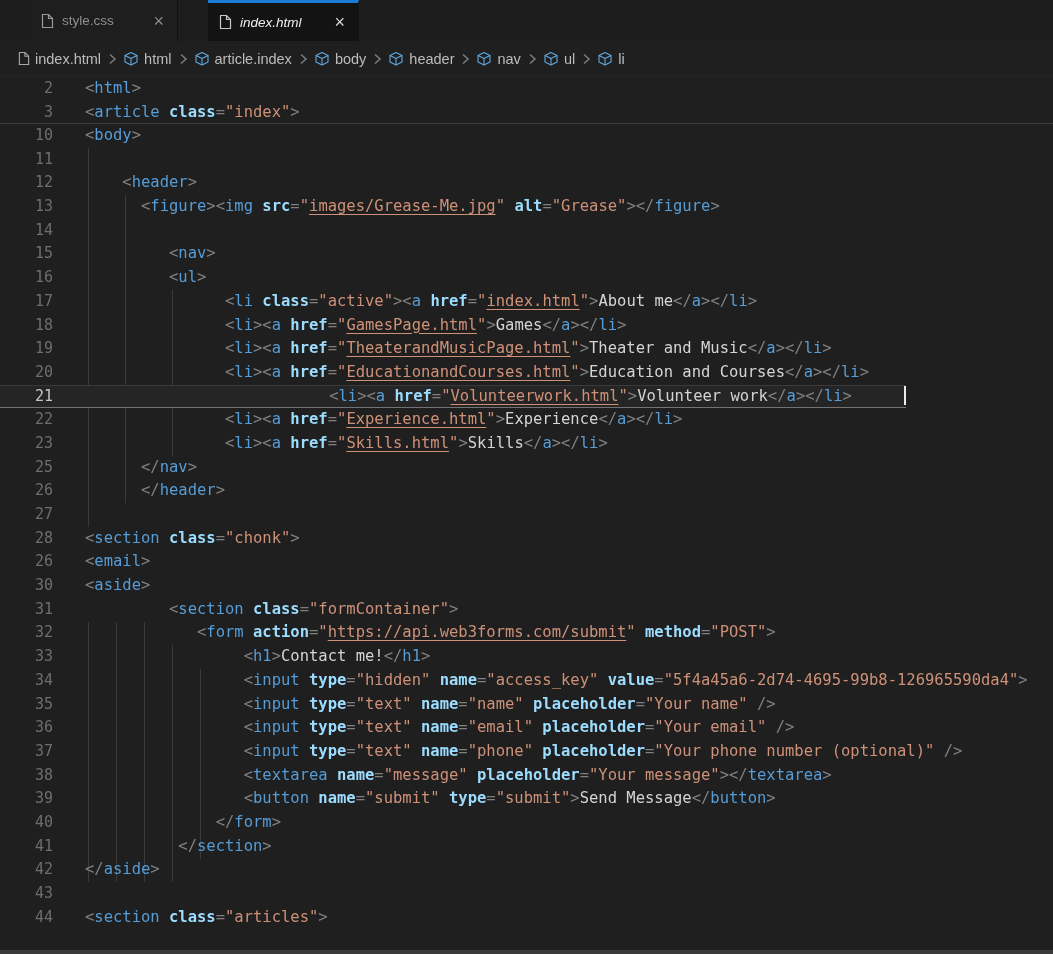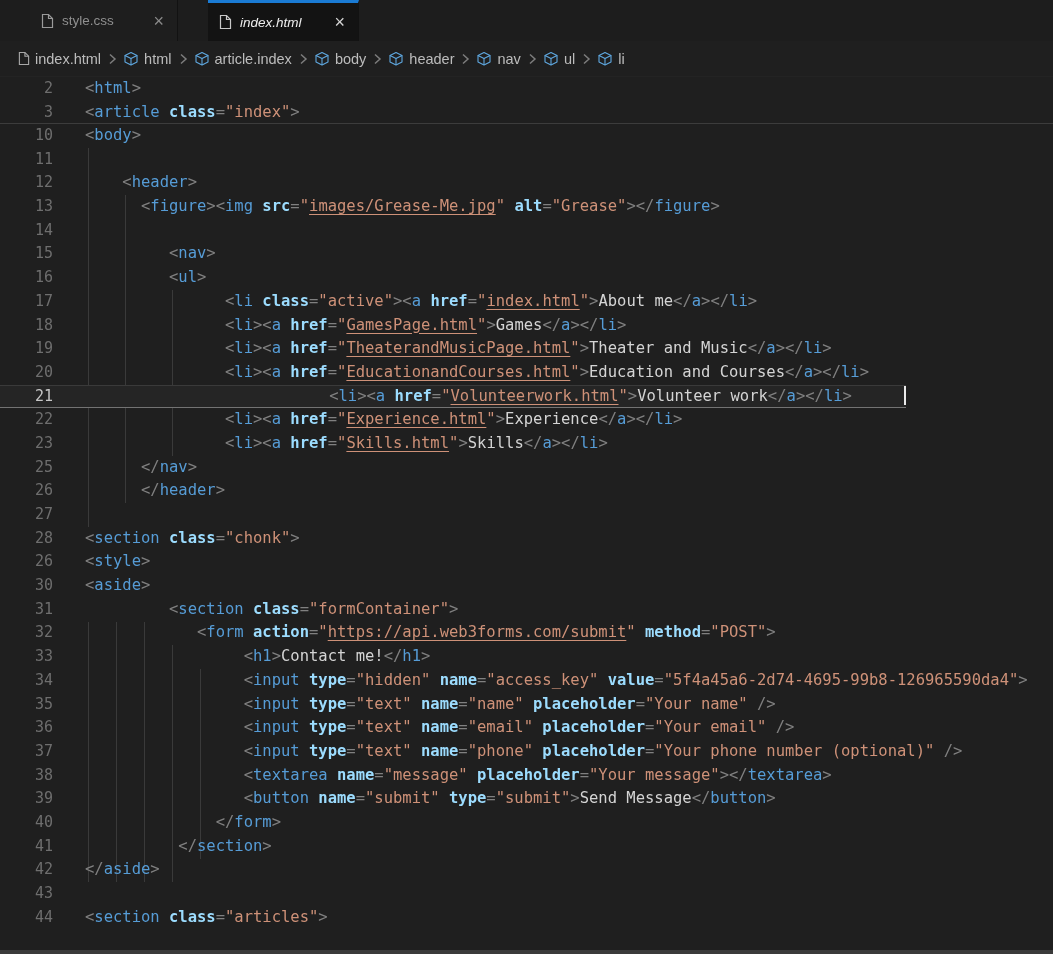--- a/index.html
+++ b/index.html
@@ -247,21 +247,21 @@
       <div class="code-line"><span class="ln">18</span><span class="lgap"></span><span><span class="tk-t">               </span><span class="tk-p">&lt;</span><span class="tk-tag">li</span><span class="tk-p">&gt;&lt;</span><span class="tk-tag">a</span><span class="tk-t"> </span><span class="tk-attr">href</span><span class="tk-p">=</span><span class="tk-str">"</span><span class="tk-lnk">GamesPage.html</span><span class="tk-str">"</span><span class="tk-p">&gt;</span><span class="tk-t">Games</span><span class="tk-p">&lt;/</span><span class="tk-tag">a</span><span class="tk-p">&gt;&lt;/</span><span class="tk-tag">li</span><span class="tk-p">&gt;</span></span></div>
       <div class="code-line"><span class="ln">19</span><span class="lgap"></span><span><span class="tk-t">               </span><span class="tk-p">&lt;</span><span class="tk-tag">li</span><span class="tk-p">&gt;&lt;</span><span class="tk-tag">a</span><span class="tk-t"> </span><span class="tk-attr">href</span><span class="tk-p">=</span><span class="tk-str">"</span><span class="tk-lnk">TheaterandMusicPage.html</span><span class="tk-str">"</span><span class="tk-p">&gt;</span><span class="tk-t">Theater and Music</span><span class="tk-p">&lt;/</span><span class="tk-tag">a</span><span class="tk-p">&gt;&lt;/</span><span class="tk-tag">li</span><span class="tk-p">&gt;</span></span></div>
       <div class="code-line"><span class="ln">20</span><span class="lgap"></span><span><span class="tk-t">               </span><span class="tk-p">&lt;</span><span class="tk-tag">li</span><span class="tk-p">&gt;&lt;</span><span class="tk-tag">a</span><span class="tk-t"> </span><span class="tk-attr">href</span><span class="tk-p">=</span><span class="tk-str">"</span><span class="tk-lnk">EducationandCourses.html</span><span class="tk-str">"</span><span class="tk-p">&gt;</span><span class="tk-t">Education and Courses</span><span class="tk-p">&lt;/</span><span class="tk-tag">a</span><span class="tk-p">&gt;&lt;/</span><span class="tk-tag">li</span><span class="tk-p">&gt;</span></span></div>
       <div class="code-line active-line"><span class="ln">21</span><span class="lgap"></span><span><span class="tk-t">               </span><span class="tk-p">&lt;</span><span class="tk-tag">li</span><span class="tk-p">&gt;&lt;</span><span class="tk-tag">a</span><span class="tk-t"> </span><span class="tk-attr">href</span><span class="tk-p">=</span><span class="tk-str">"</span><span class="tk-lnk">Volunteerwork.html</span><span class="tk-str">"</span><span class="tk-p">&gt;</span><span class="tk-t">Volunteer work</span><span class="tk-p">&lt;/</span><span class="tk-tag">a</span><span class="tk-p">&gt;&lt;/</span><span class="tk-tag">li</span><span class="tk-p">&gt;</span></span><span class="caret"></span></div>
       <div class="code-line"><span class="ln">22</span><span class="lgap"></span><span><span class="tk-t">               </span><span class="tk-p">&lt;</span><span class="tk-tag">li</span><span class="tk-p">&gt;&lt;</span><span class="tk-tag">a</span><span class="tk-t"> </span><span class="tk-attr">href</span><span class="tk-p">=</span><span class="tk-str">"</span><span class="tk-lnk">Experience.html</span><span class="tk-str">"</span><span class="tk-p">&gt;</span><span class="tk-t">Experience</span><span class="tk-p">&lt;/</span><span class="tk-tag">a</span><span class="tk-p">&gt;&lt;/</span><span class="tk-tag">li</span><span class="tk-p">&gt;</span></span></div>
       <div class="code-line"><span class="ln">23</span><span class="lgap"></span><span><span class="tk-t">               </span><span class="tk-p">&lt;</span><span class="tk-tag">li</span><span class="tk-p">&gt;&lt;</span><span class="tk-tag">a</span><span class="tk-t"> </span><span class="tk-attr">href</span><span class="tk-p">=</span><span class="tk-str">"</span><span class="tk-lnk">Skills.html</span><span class="tk-str">"</span><span class="tk-p">&gt;</span><span class="tk-t">Skills</span><span class="tk-p">&lt;/</span><span class="tk-tag">a</span><span class="tk-p">&gt;&lt;/</span><span class="tk-tag">li</span><span class="tk-p">&gt;</span></span></div>
       <div class="code-line"><span class="ln">25</span><span class="lgap"></span><span><span class="tk-t">      </span><span class="tk-p">&lt;/</span><span class="tk-tag">nav</span><span class="tk-p">&gt;</span></span></div>
       <div class="code-line"><span class="ln">26</span><span class="lgap"></span><span><span class="tk-t">      </span><span class="tk-p">&lt;/</span><span class="tk-tag">header</span><span class="tk-p">&gt;</span></span></div>
       <div class="code-line"><span class="ln">27</span><span class="lgap"></span><span><span class="tk-t"></span></span></div>
       <div class="code-line"><span class="ln">28</span><span class="lgap"></span><span><span class="tk-t"></span><span class="tk-p">&lt;</span><span class="tk-tag">section</span><span class="tk-t"> </span><span class="tk-attr">class</span><span class="tk-p">=</span><span class="tk-str">"chonk"</span><span class="tk-p">&gt;</span></span></div>
-      <div class="code-line"><span class="ln">26</span><span class="lgap"></span><span><span class="tk-t"></span><span class="tk-p">&lt;</span><span class="tk-tag">style</span><span class="tk-p">&gt;</span></span></div>
+      <div class="code-line"><span class="ln">26</span><span class="lgap"></span><span><span class="tk-t"></span><span class="tk-p">&lt;</span><span class="tk-tag">email</span><span class="tk-p">&gt;</span></span></div>
       <div class="code-line"><span class="ln">30</span><span class="lgap"></span><span><span class="tk-t"></span><span class="tk-p">&lt;</span><span class="tk-tag">aside</span><span class="tk-p">&gt;</span></span></div>
       <div class="code-line"><span class="ln">31</span><span class="lgap"></span><span><span class="tk-t">         </span><span class="tk-p">&lt;</span><span class="tk-tag">section</span><span class="tk-t"> </span><span class="tk-attr">class</span><span class="tk-p">=</span><span class="tk-str">"formContainer"</span><span class="tk-p">&gt;</span></span></div>
       <div class="code-line"><span class="ln">32</span><span class="lgap"></span><span><span class="tk-t">            </span><span class="tk-p">&lt;</span><span class="tk-tag">form</span><span class="tk-t"> </span><span class="tk-attr">action</span><span class="tk-p">=</span><span class="tk-str">"</span><span class="tk-lnk">https://api.web3forms.com/submit</span><span class="tk-str">"</span><span class="tk-t"> </span><span class="tk-attr">method</span><span class="tk-p">=</span><span class="tk-str">"POST"</span><span class="tk-p">&gt;</span></span></div>
       <div class="code-line"><span class="ln">33</span><span class="lgap"></span><span><span class="tk-t">                 </span><span class="tk-p">&lt;</span><span class="tk-tag">h1</span><span class="tk-p">&gt;</span><span class="tk-t">Contact me!</span><span class="tk-p">&lt;/</span><span class="tk-tag">h1</span><span class="tk-p">&gt;</span></span></div>
       <div class="code-line"><span class="ln">34</span><span class="lgap"></span><span><span class="tk-t">                 </span><span class="tk-p">&lt;</span><span class="tk-tag">input</span><span class="tk-t"> </span><span class="tk-attr">type</span><span class="tk-p">=</span><span class="tk-str">"hidden"</span><span class="tk-t"> </span><span class="tk-attr">name</span><span class="tk-p">=</span><span class="tk-str">"access_key"</span><span class="tk-t"> </span><span class="tk-attr">value</span><span class="tk-p">=</span><span class="tk-str">"5f4a45a6-2d74-4695-99b8-126965590da4"</span><span class="tk-p">&gt;</span></span></div>
       <div class="code-line"><span class="ln">35</span><span class="lgap"></span><span><span class="tk-t">                 </span><span class="tk-p">&lt;</span><span class="tk-tag">input</span><span class="tk-t"> </span><span class="tk-attr">type</span><span class="tk-p">=</span><span class="tk-str">"text"</span><span class="tk-t"> </span><span class="tk-attr">name</span><span class="tk-p">=</span><span class="tk-str">"name"</span><span class="tk-t"> </span><span class="tk-attr">placeholder</span><span class="tk-p">=</span><span class="tk-str">"Your name"</span><span class="tk-t"> </span><span class="tk-p">/&gt;</span></span></div>
       <div class="code-line"><span class="ln">36</span><span class="lgap"></span><span><span class="tk-t">                 </span><span class="tk-p">&lt;</span><span class="tk-tag">input</span><span class="tk-t"> </span><span class="tk-attr">type</span><span class="tk-p">=</span><span class="tk-str">"text"</span><span class="tk-t"> </span><span class="tk-attr">name</span><span class="tk-p">=</span><span class="tk-str">"email"</span><span class="tk-t"> </span><span class="tk-attr">placeholder</span><span class="tk-p">=</span><span class="tk-str">"Your email"</span><span class="tk-t"> </span><span class="tk-p">/&gt;</span></span></div>
       <div class="code-line"><span class="ln">37</span><span class="lgap"></span><span><span class="tk-t">                 </span><span class="tk-p">&lt;</span><span class="tk-tag">input</span><span class="tk-t"> </span><span class="tk-attr">type</span><span class="tk-p">=</span><span class="tk-str">"text"</span><span class="tk-t"> </span><span class="tk-attr">name</span><span class="tk-p">=</span><span class="tk-str">"phone"</span><span class="tk-t"> </span><span class="tk-attr">placeholder</span><span class="tk-p">=</span><span class="tk-str">"Your phone number (optional)"</span><span class="tk-t"> </span><span class="tk-p">/&gt;</span></span></div>
       <div class="code-line"><span class="ln">38</span><span class="lgap"></span><span><span class="tk-t">                 </span><span class="tk-p">&lt;</span><span class="tk-tag">textarea</span><span class="tk-t"> </span><span class="tk-attr">name</span><span class="tk-p">=</span><span class="tk-str">"message"</span><span class="tk-t"> </span><span class="tk-attr">placeholder</span><span class="tk-p">=</span><span class="tk-str">"Your message"</span><span class="tk-p">&gt;&lt;/</span><span class="tk-tag">textarea</span><span class="tk-p">&gt;</span></span></div>
       <div class="code-line"><span class="ln">39</span><span class="lgap"></span><span><span class="tk-t">                 </span><span class="tk-p">&lt;</span><span class="tk-tag">button</span><span class="tk-t"> </span><span class="tk-attr">name</span><span class="tk-p">=</span><span class="tk-str">"submit"</span><span class="tk-t"> </span><span class="tk-attr">type</span><span class="tk-p">=</span><span class="tk-str">"submit"</span><span class="tk-p">&gt;</span><span class="tk-t">Send Message</span><span class="tk-p">&lt;/</span><span class="tk-tag">button</span><span class="tk-p">&gt;</span></span></div>

